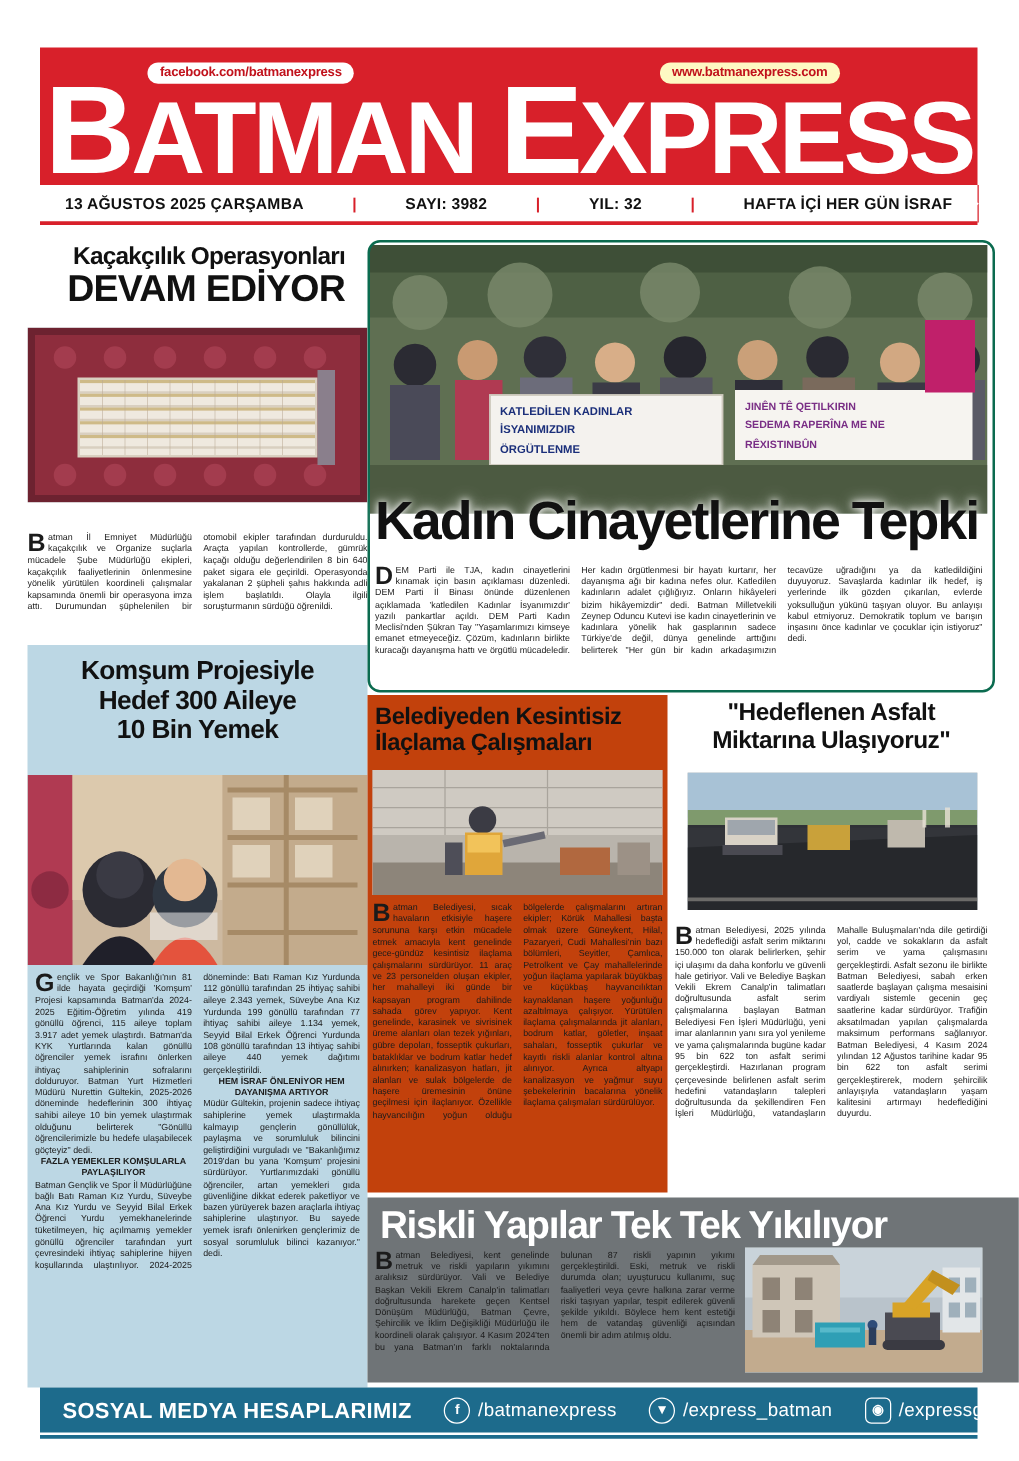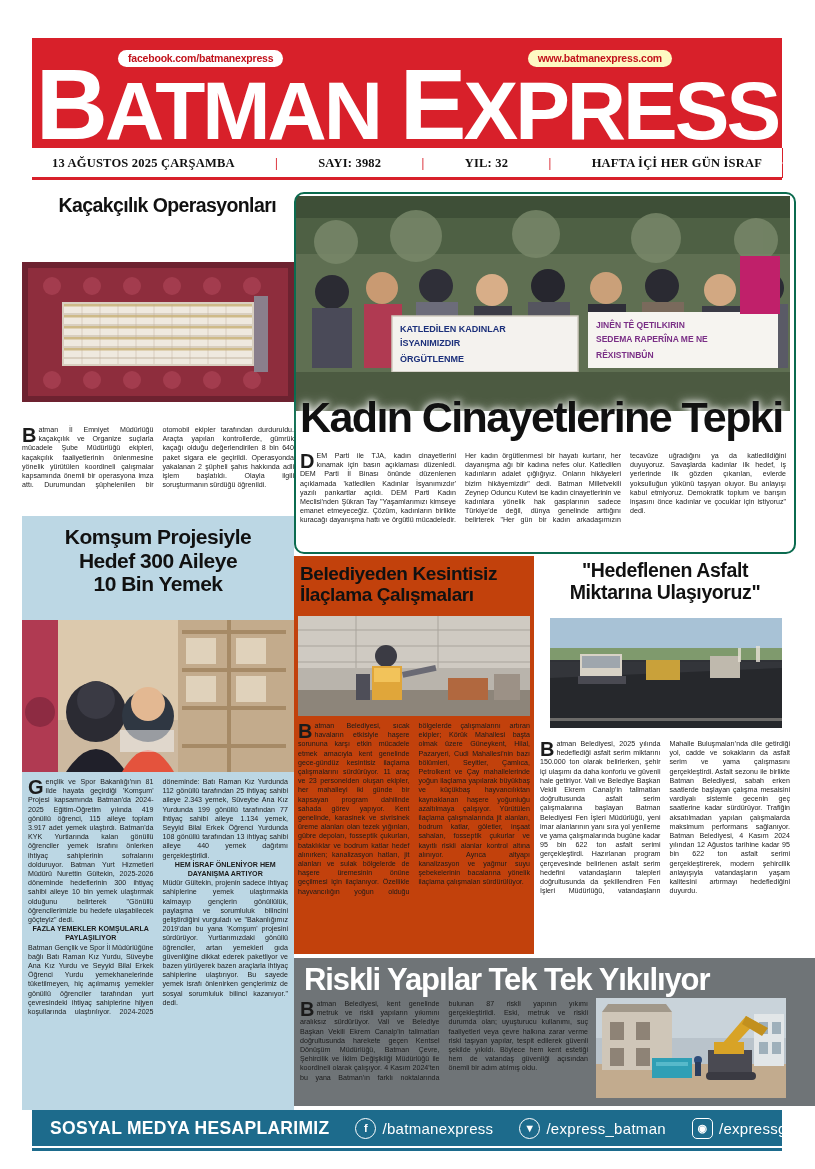--- a/index.html
+++ b/index.html
@@ -10,21 +10,21 @@
   .masthead{position:absolute;left:32px;top:38px;width:750px;height:110px;background:#d8202a;}
   .mh-social{position:absolute;top:12px;left:86px;background:#fff;border-radius:10px;padding:2px 10px 3px;
              font-size:10.5px;font-weight:bold;color:#c1121c;letter-spacing:-.2px;}
   .mh-web{position:absolute;top:12px;right:110px;background:#fef9c3;border-radius:10px;padding:2px 10px 3px;
           font-size:10.5px;font-weight:bold;color:#c1121c;letter-spacing:-.2px;}
   .mh-title{position:absolute;left:0;right:0;top:20px;text-align:center;color:#fff;
             font-family:"Liberation Sans",sans-serif;font-weight:bold;font-size:82px;line-height:92px;
             letter-spacing:-3px;white-space:nowrap;}
   .mh-title .cap{font-size:100px;}
 
-  .mh-bar{position:absolute;left:32px;top:148px;width:750px;height:30px;background:#fff;font-family:Liberation Serif, serif;}
+  .mh-bar{position:absolute;left:32px;top:148px;width:750px;height:30px;background:#fff;}
   .mh-bar .inner{display:flex;align-items:center;justify-content:space-between;height:30px;padding:0 20px;
                  font-size:12.5px;font-weight:bold;letter-spacing:.2px;color:#111;}
   .mh-bar .sep{color:#d8202a;font-weight:bold;}
   .mh-rule{position:absolute;left:32px;top:177px;width:750px;height:3px;background:#d8202a;}
   .mh-notch{position:absolute;right:32px;top:148px;width:0;height:0;
             border-top:15px solid #d8202a;border-bottom:15px solid #d8202a;border-left:18px solid transparent;}
 
   
   .hl{font-weight:bold;color:#111;letter-spacing:-.6px;line-height:1.02;}
   .body-txt{font-size:7.1px;line-height:9.2px;text-align:justify;color:#1b1b1b;
@@ -105,20 +105,21 @@
       <span class="sep">|</span>
       <span>YIL: 32</span>
       <span class="sep">|</span>
       <span>HAFTA İÇİ HER GÜN İSRAF</span>
     </div>
   </div>
   <div class="mh-rule"></div>
 
   <div class="s1">
     <div class="hl k1">Kaçakçılık Operasyonları</div>
+    <div class="hl k2">DEVAM EDİYOR</div>
   </div>
 
   <div class="photo ph1">
     <svg viewBox="0 0 272 140" preserveAspectRatio="none">
       <rect width="272" height="140" fill="#6d2230"></rect>
       <g fill="#8e2d3d">
         <rect x="6" y="6" width="260" height="128"></rect>
       </g>
       <g opacity=".55" fill="#b54a5c">
         <circle cx="30" cy="24" r="9"></circle>

